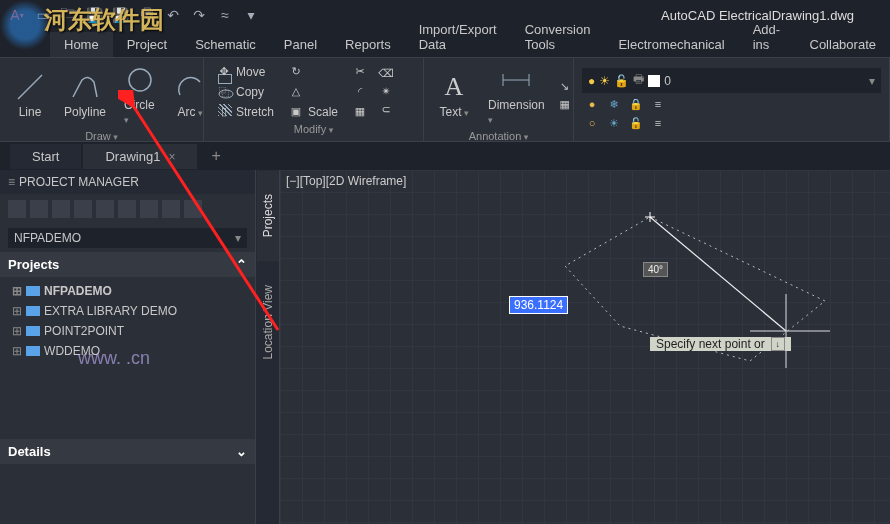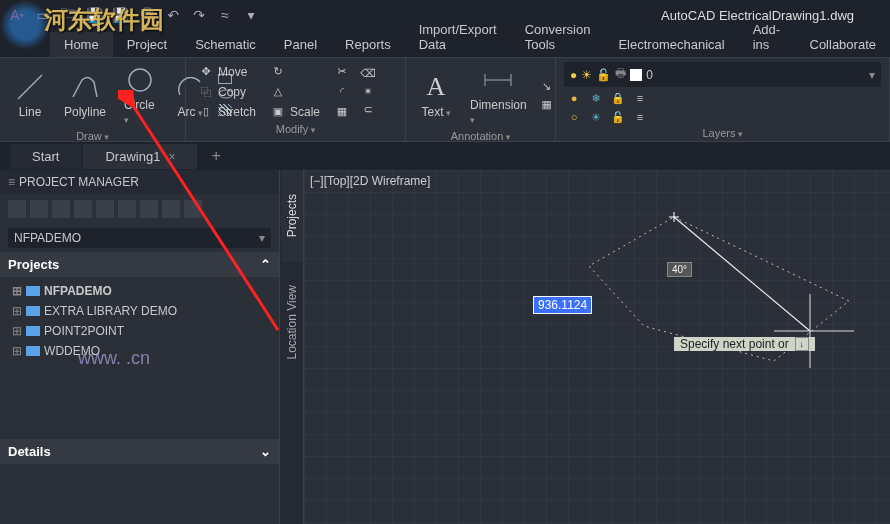--- a/index.html
+++ b/index.html
@@ -24,21 +24,21 @@
     .small-ico { width: 16px; height: 16px; display: inline-flex; align-items: center; justify-content: center; font-size: 11px; }
 
     .doc-tabs { height: 28px; background: #1e222b; display: flex; align-items: center; padding-left: 10px; }
     .doc-tab { padding: 5px 22px; font-size: 13px; background: #252933; margin-right: 2px; display: flex; align-items: flex-end; gap: 8px; }
     .doc-tab.active { background: #2b2f38; }
     .doc-tab .x { font-size: 12px; color: #888; }
     .plus-tab { padding: 5px 12px; color: #888; }
 
     .workspace { display: flex; height: calc(524px - 30px - 28px - 84px - 28px); }
     
-    .project-mgr { width: 280px; background: #2b2f38; border-right: 1px solid #3a3f4a; display: flex; flex-direction: column; }
+    .project-mgr { width: 256px; background: #2b2f38; border-right: 1px solid #3a3f4a; display: flex; flex-direction: column; }
     .pm-title { padding: 5px 8px; font-size: 12px; background: #252933; display:flex; align-items:center; gap:4px;}
     .pm-title::before { content:"≡"; color:#888;}
     .pm-toolbar { padding: 6px 8px; display: flex; gap: 4px; }
     .pm-tool { width: 18px; height: 18px; background: #3a3f4a; font-size: 10px; display:flex; align-items:center; justify-content:center;}
     .pm-combo { margin: 4px 8px; padding: 3px 6px; background: #1e222b; font-size: 12px; display: flex; justify-content: space-between; }
     .pm-combo::after { content: "▾"; color: #888; }
     .pm-section { padding: 5px 8px; background: #353942; font-size: 13px; font-weight: bold; color: #fff; display:flex; justify-content:space-between;}
     .pm-tree { padding: 4px 8px; font-size: 12px; }
     .tree-item { padding: 3px 4px; display: flex; align-items: center; gap: 4px; }
     .tree-item.bold { font-weight: bold; }
@@ -93,21 +93,21 @@
   <div class="ribbon-tab">Panel</div>
   <div class="ribbon-tab">Reports</div>
   <div class="ribbon-tab">Import/Export Data</div>
   <div class="ribbon-tab">Conversion Tools</div>
   <div class="ribbon-tab">Electromechanical</div>
   <div class="ribbon-tab">Add-ins</div>
   <div class="ribbon-tab">Collaborate</div>
 </div>
 
 <div class="ribbon">
-  <div class="ribbon-panel" style="width:186px">
+  <div class="ribbon-panel" style="width:204px">
     <div class="panel-content">
       <div class="big-btn">
           <span class="ico">
             <svg width="30" height="30">
               <line x1="3" y1="27" x2="27" y2="3" stroke="#9ab" stroke-width="1.5"></line>
             </svg>
           </span>
           <span>Line</span>
         </div>
       <div class="big-btn">
@@ -238,21 +238,20 @@
           <span class="small-ico">≡</span>
         </div>
         <div style="display:flex; gap:6px; padding:0 2px">
           <span class="small-ico" style="color:#e8b84c">○</span>
           <span class="small-ico" style="color:#6ac">☀</span>
           <span class="small-ico" style="color:#6a9fd4">🔓</span>
           <span class="small-ico">≡</span>
         </div>
       </div>
     </div>
-    <div class="panel-title dropdown-caret">Layers</div>
   </div>
 </div>
 
 <div class="doc-tabs">
   <div class="doc-tab">
       <span>Start</span>
     </div>
   <div class="doc-tab active">
       <span>Drawing1</span>
       <span class="x">×</span>

